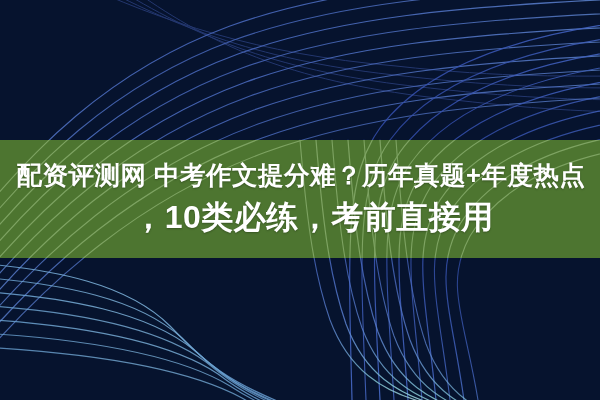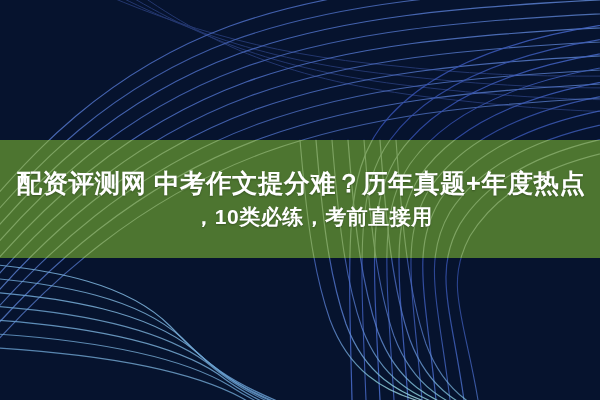--- a/index.html
+++ b/index.html
@@ -60,21 +60,21 @@
     letter-spacing: 0.5px;
     white-space: nowrap;
     text-align: center;
     text-shadow: 0 1px 2px rgba(0,0,0,0.28);
   }
   .title-line.line1 {
     font-size: 25.5px;
     padding-left: 2px;
   }
   .title-line.line2 {
-    font-size: 21px;
+    font-size: 32px;
     padding-left: 26px;
   }
 </style>
 </head>
 <body>
 
 <div id="banner">
 
   <svg class="layer" viewBox="0 0 600 400" preserveAspectRatio="none">
     <defs>

